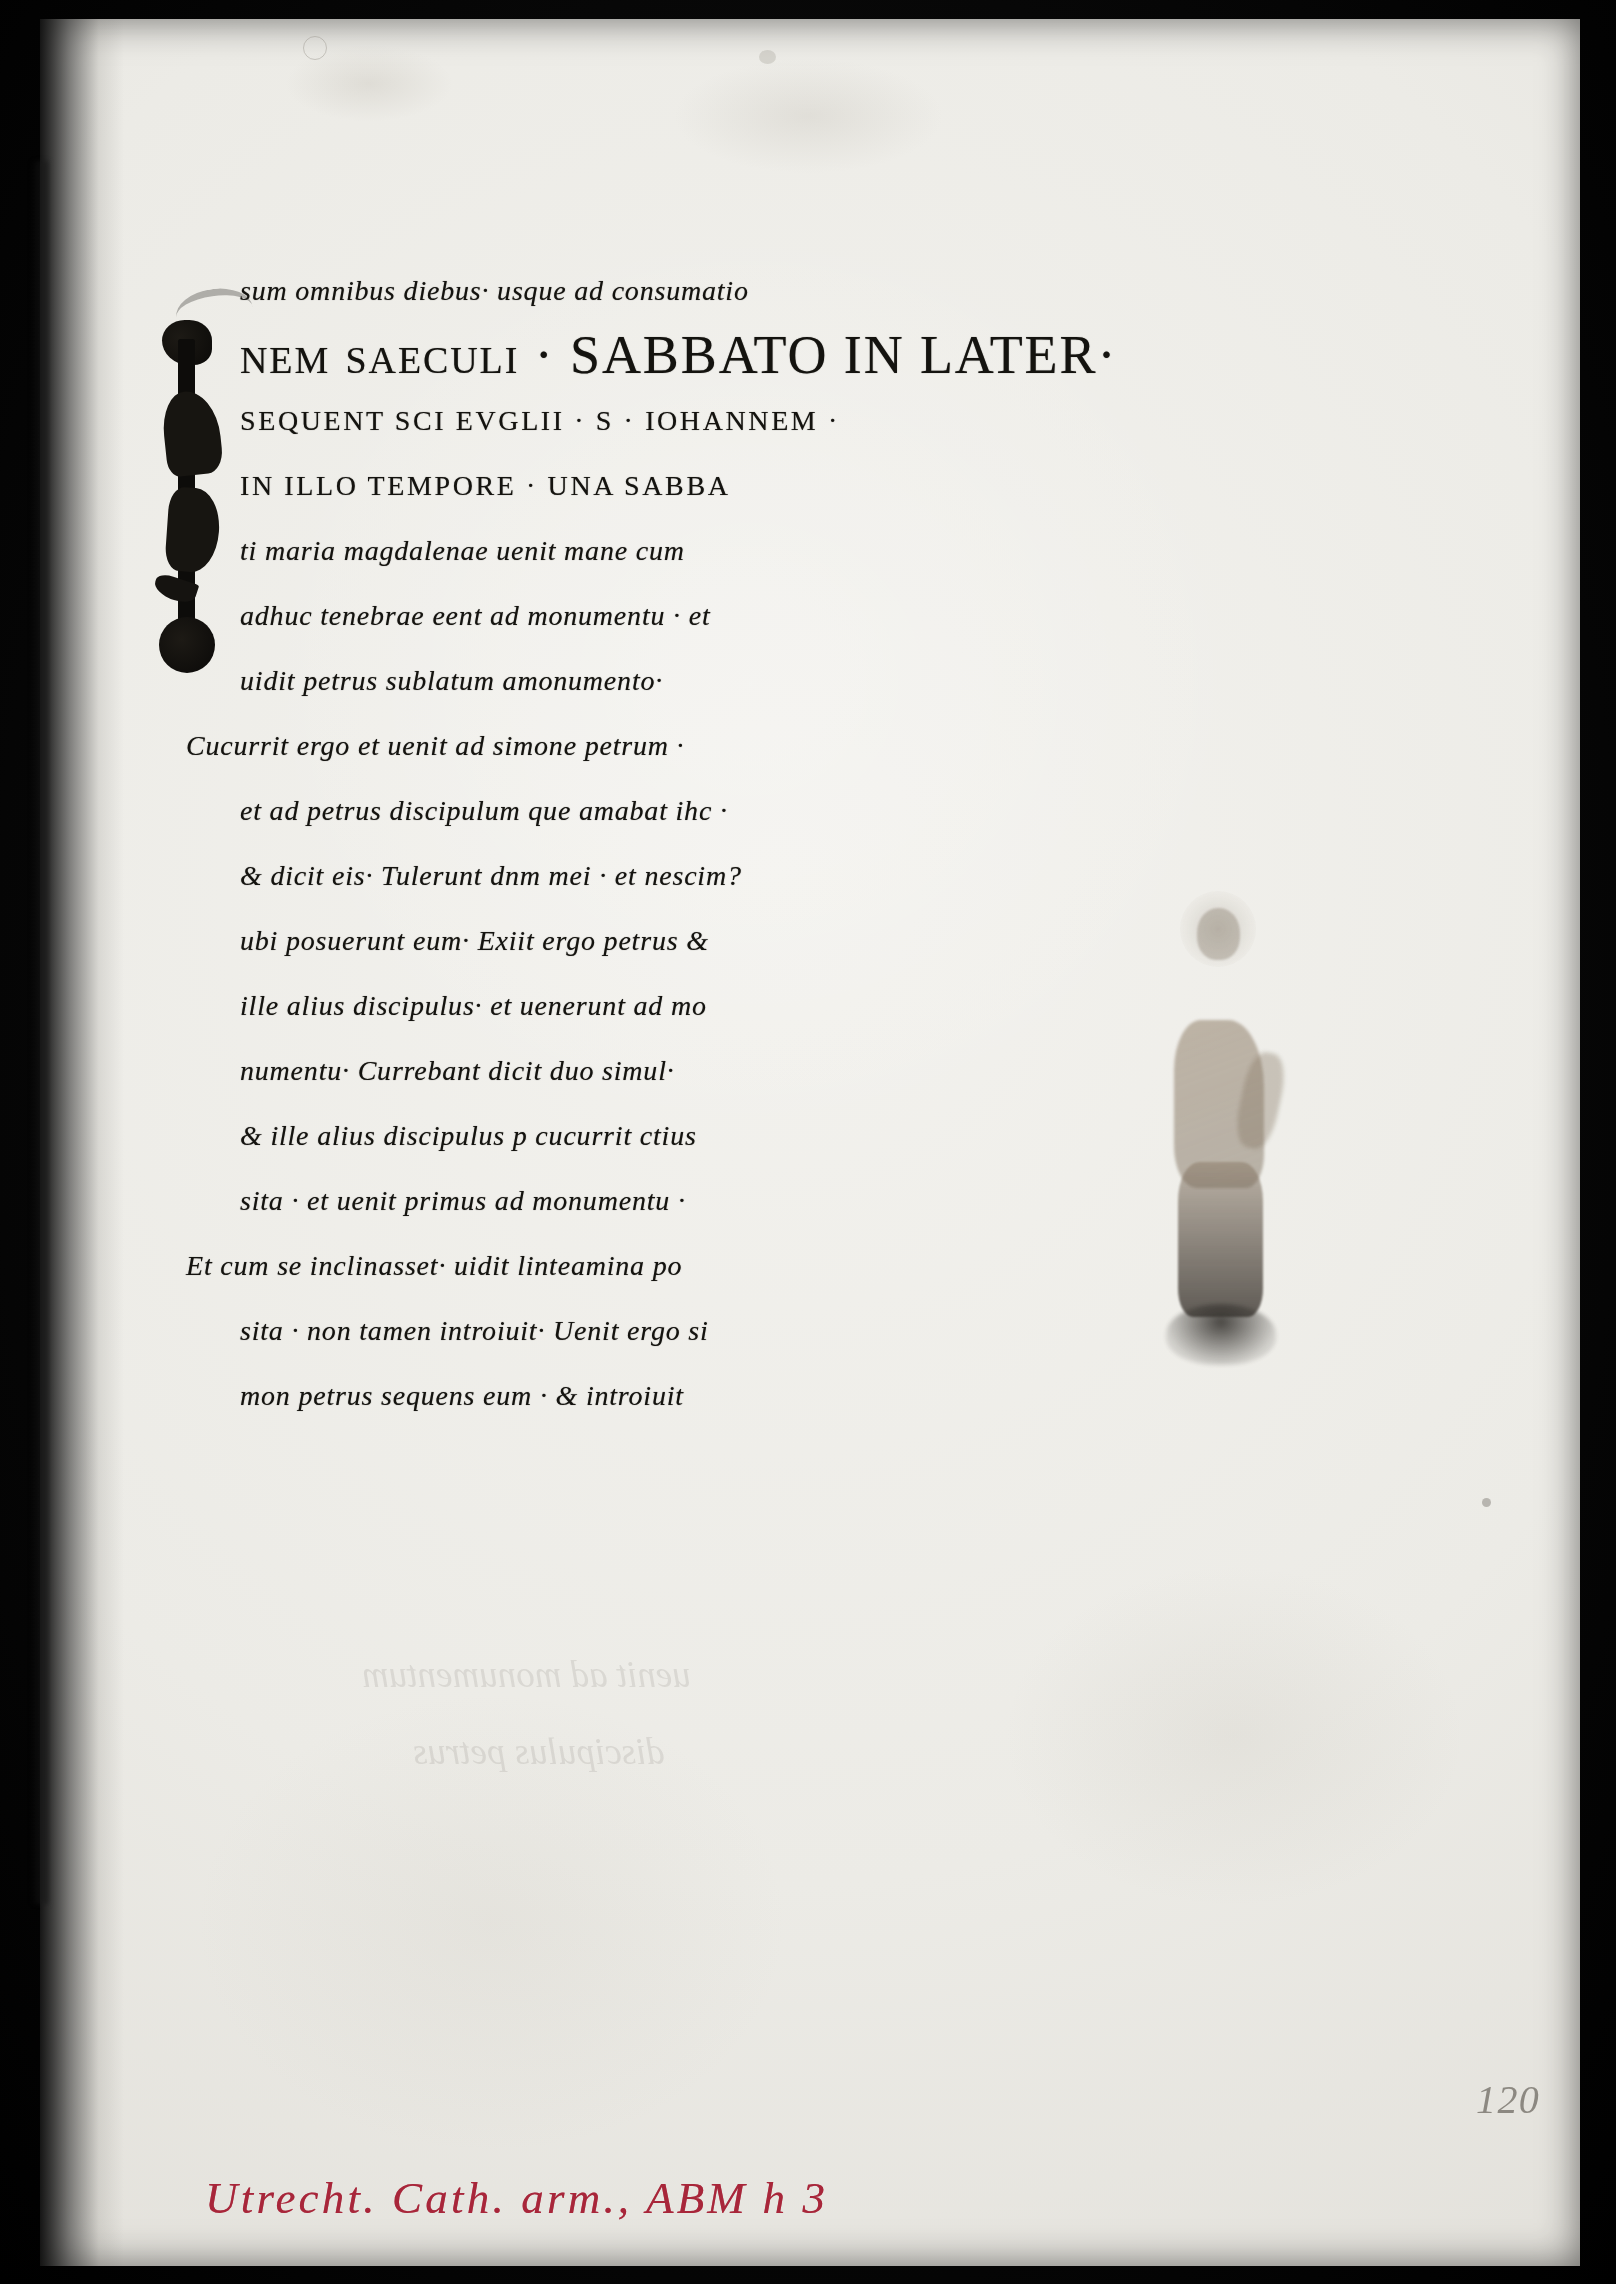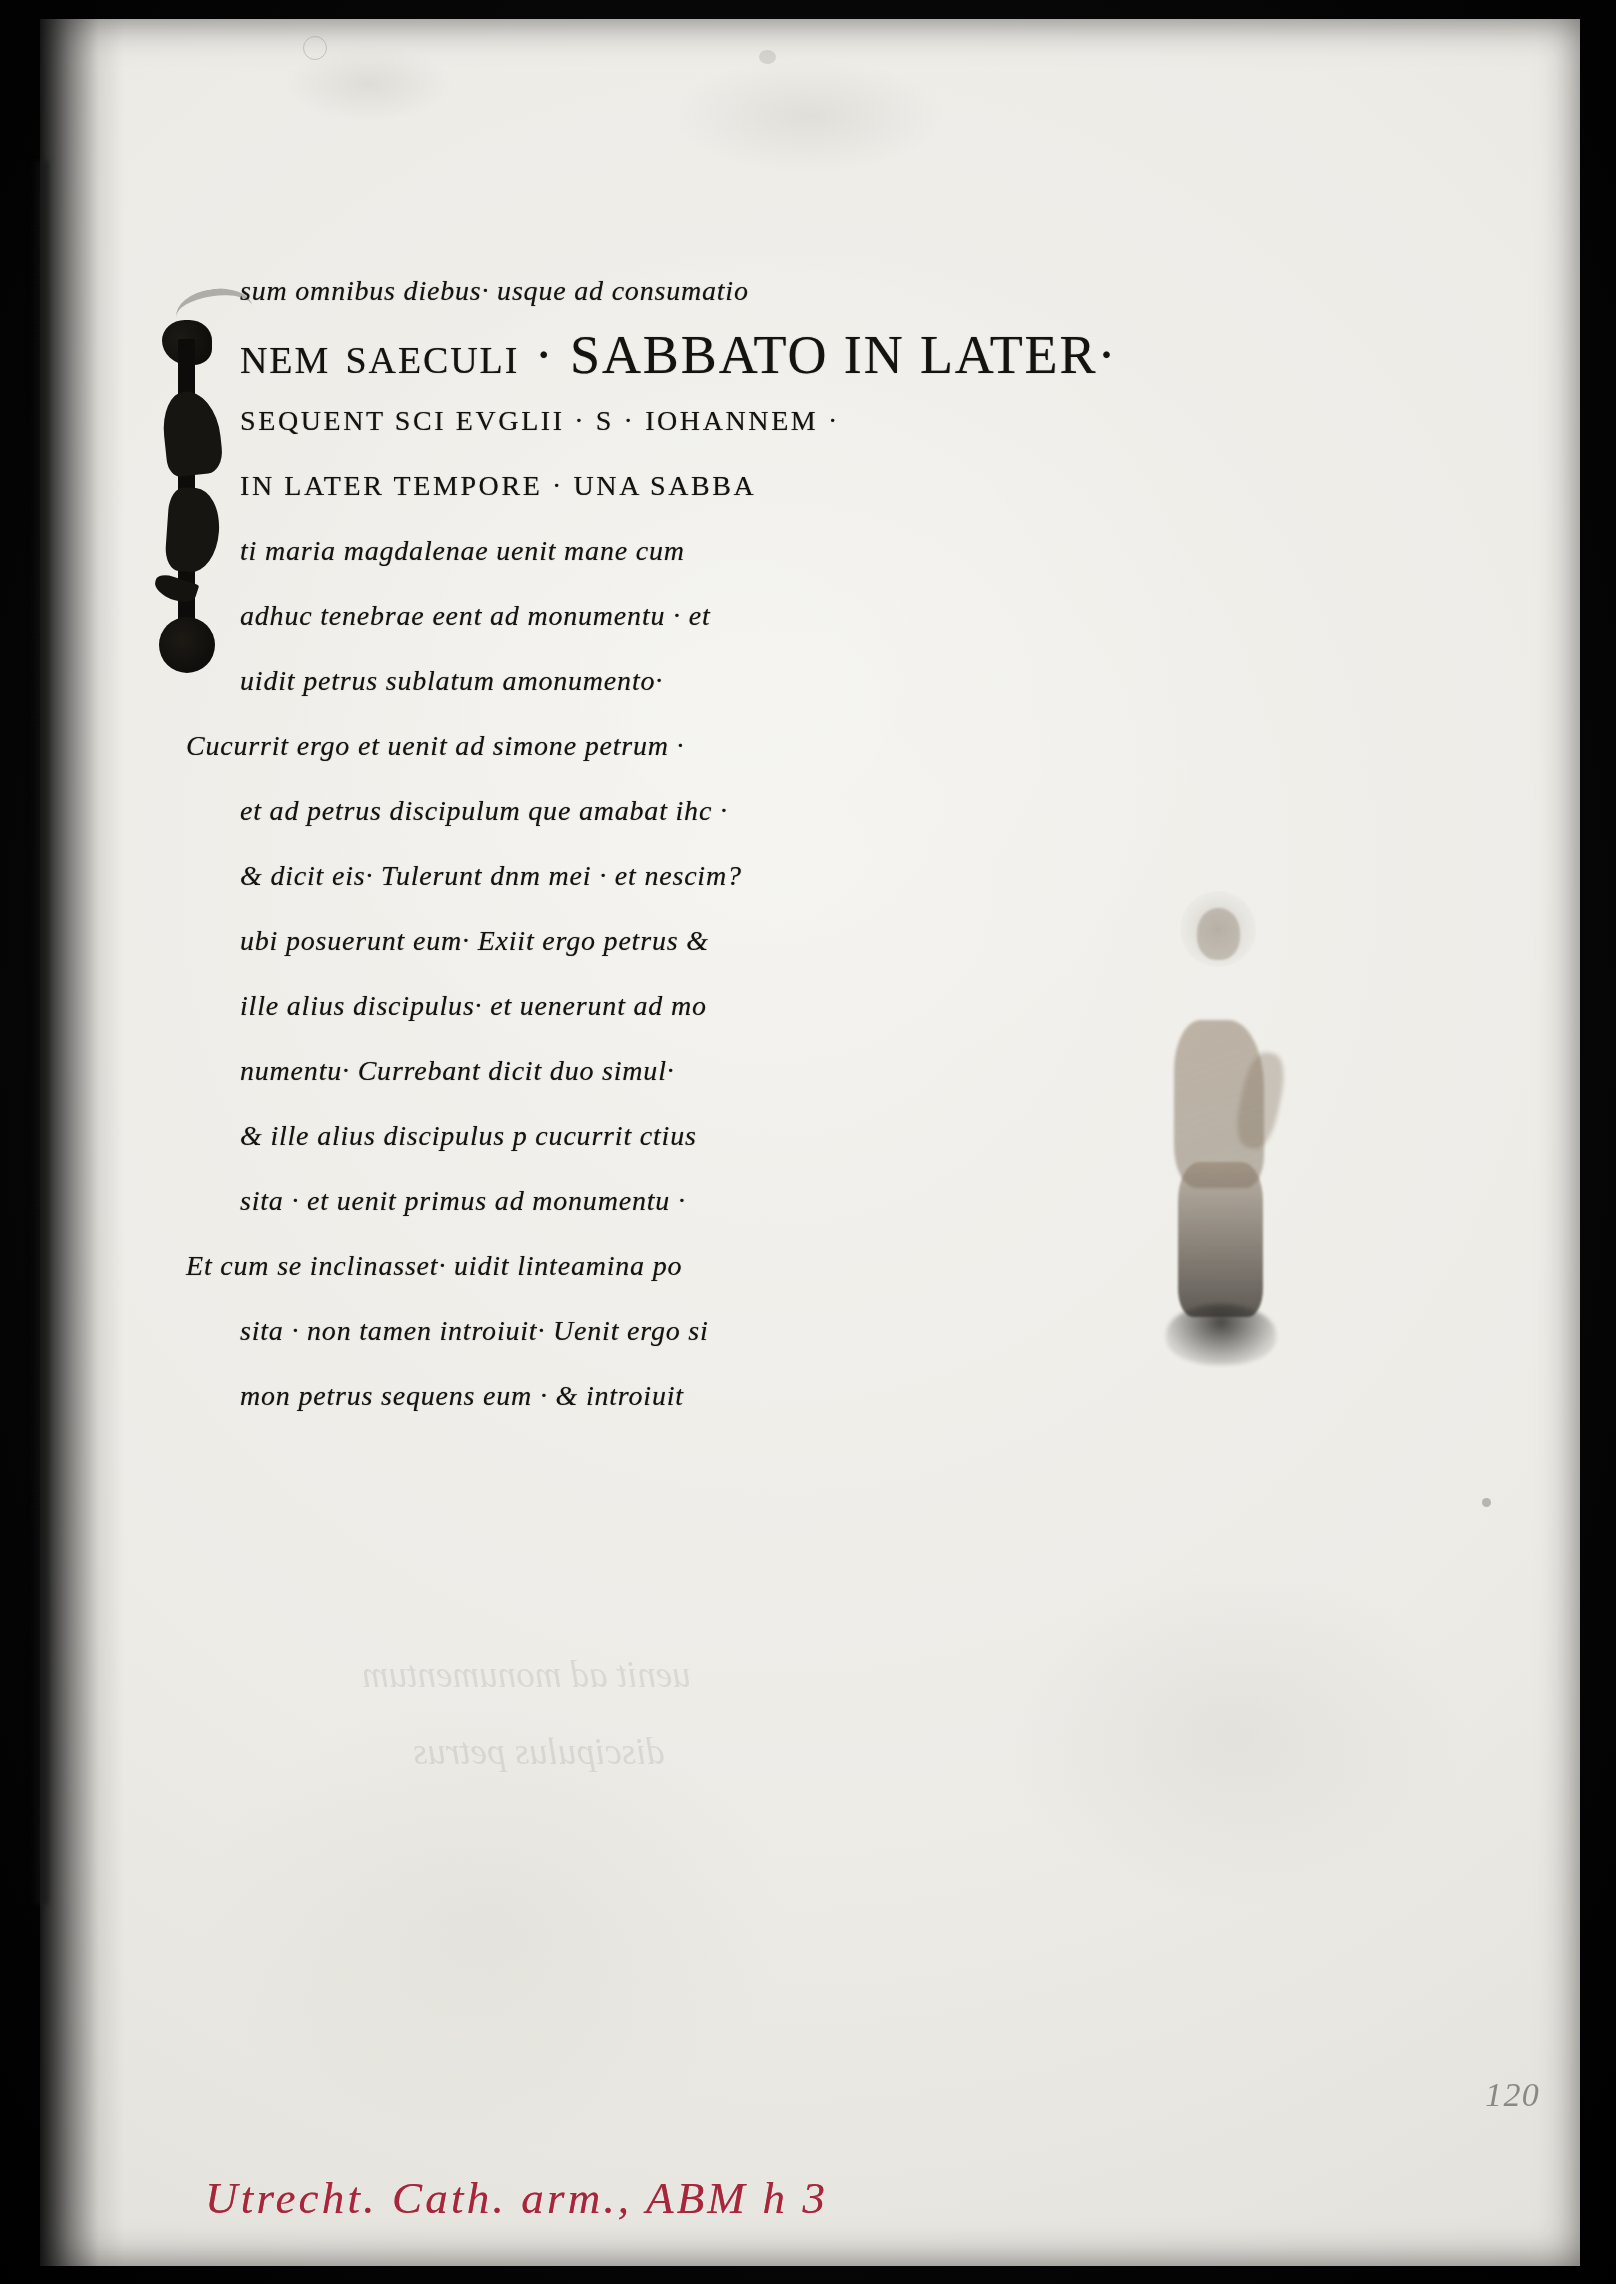--- a/index.html
+++ b/index.html
@@ -254,21 +254,21 @@
     transform: scaleX(-1);
     pointer-events: none;
   }
 
   
   #folio-number {
     position: absolute;
     right: 77px;
     top: 2076px;
     font-family: "Liberation Serif", serif;
-    font-size: 34px;
+    font-size: 40px;
     color: rgba(110,106,98,0.75);
     letter-spacing: 1.3px;
     font-style: italic;
   }
 
   
   #shelfmark {
     position: absolute;
     left: 205px;
     top: 2172px;
@@ -350,21 +350,21 @@
     <div class="arm"></div>
     <div class="torso"></div>
     <div class="robe"></div>
     <div class="base"></div>
   </div>
 
   <div id="text-block">
     <div class="line indent-1">sum omnibus diebus· usque ad consumatio</div>
     <div class="line indent-1 cap-lead">nem saeculi · SABBATO IN LATER·</div>
     <div class="line indent-1 majuscule">SEQUENT SCI EVGLII · S · IOHANNEM ·</div>
-    <div class="line indent-1 majuscule">IN LATER TEMPORE · UNA SABBA</div>
+    <div class="line indent-1 majuscule">IN ILLO TEMPORE · UNA SABBA</div>
     <div class="line indent-1">ti maria magdalenae uenit mane cum</div>
     <div class="line indent-1">adhuc tenebrae eent ad monumentu · et</div>
     <div class="line indent-1">uidit petrus sublatum amonumento·</div>
     <div class="line outdent">Cucurrit ergo et uenit ad simone petrum ·</div>
     <div class="line indent-1">et ad petrus discipulum que amabat ihc ·</div>
     <div class="line indent-1">&amp; dicit eis· Tulerunt dnm mei · et nescim?</div>
     <div class="line indent-1">ubi posuerunt eum· Exiit ergo petrus &amp;</div>
     <div class="line indent-1">ille alius discipulus· et uenerunt ad mo</div>
     <div class="line indent-1">numentu· Currebant dicit duo simul·</div>
     <div class="line indent-1">&amp; ille alius discipulus p cucurrit ctius</div>

